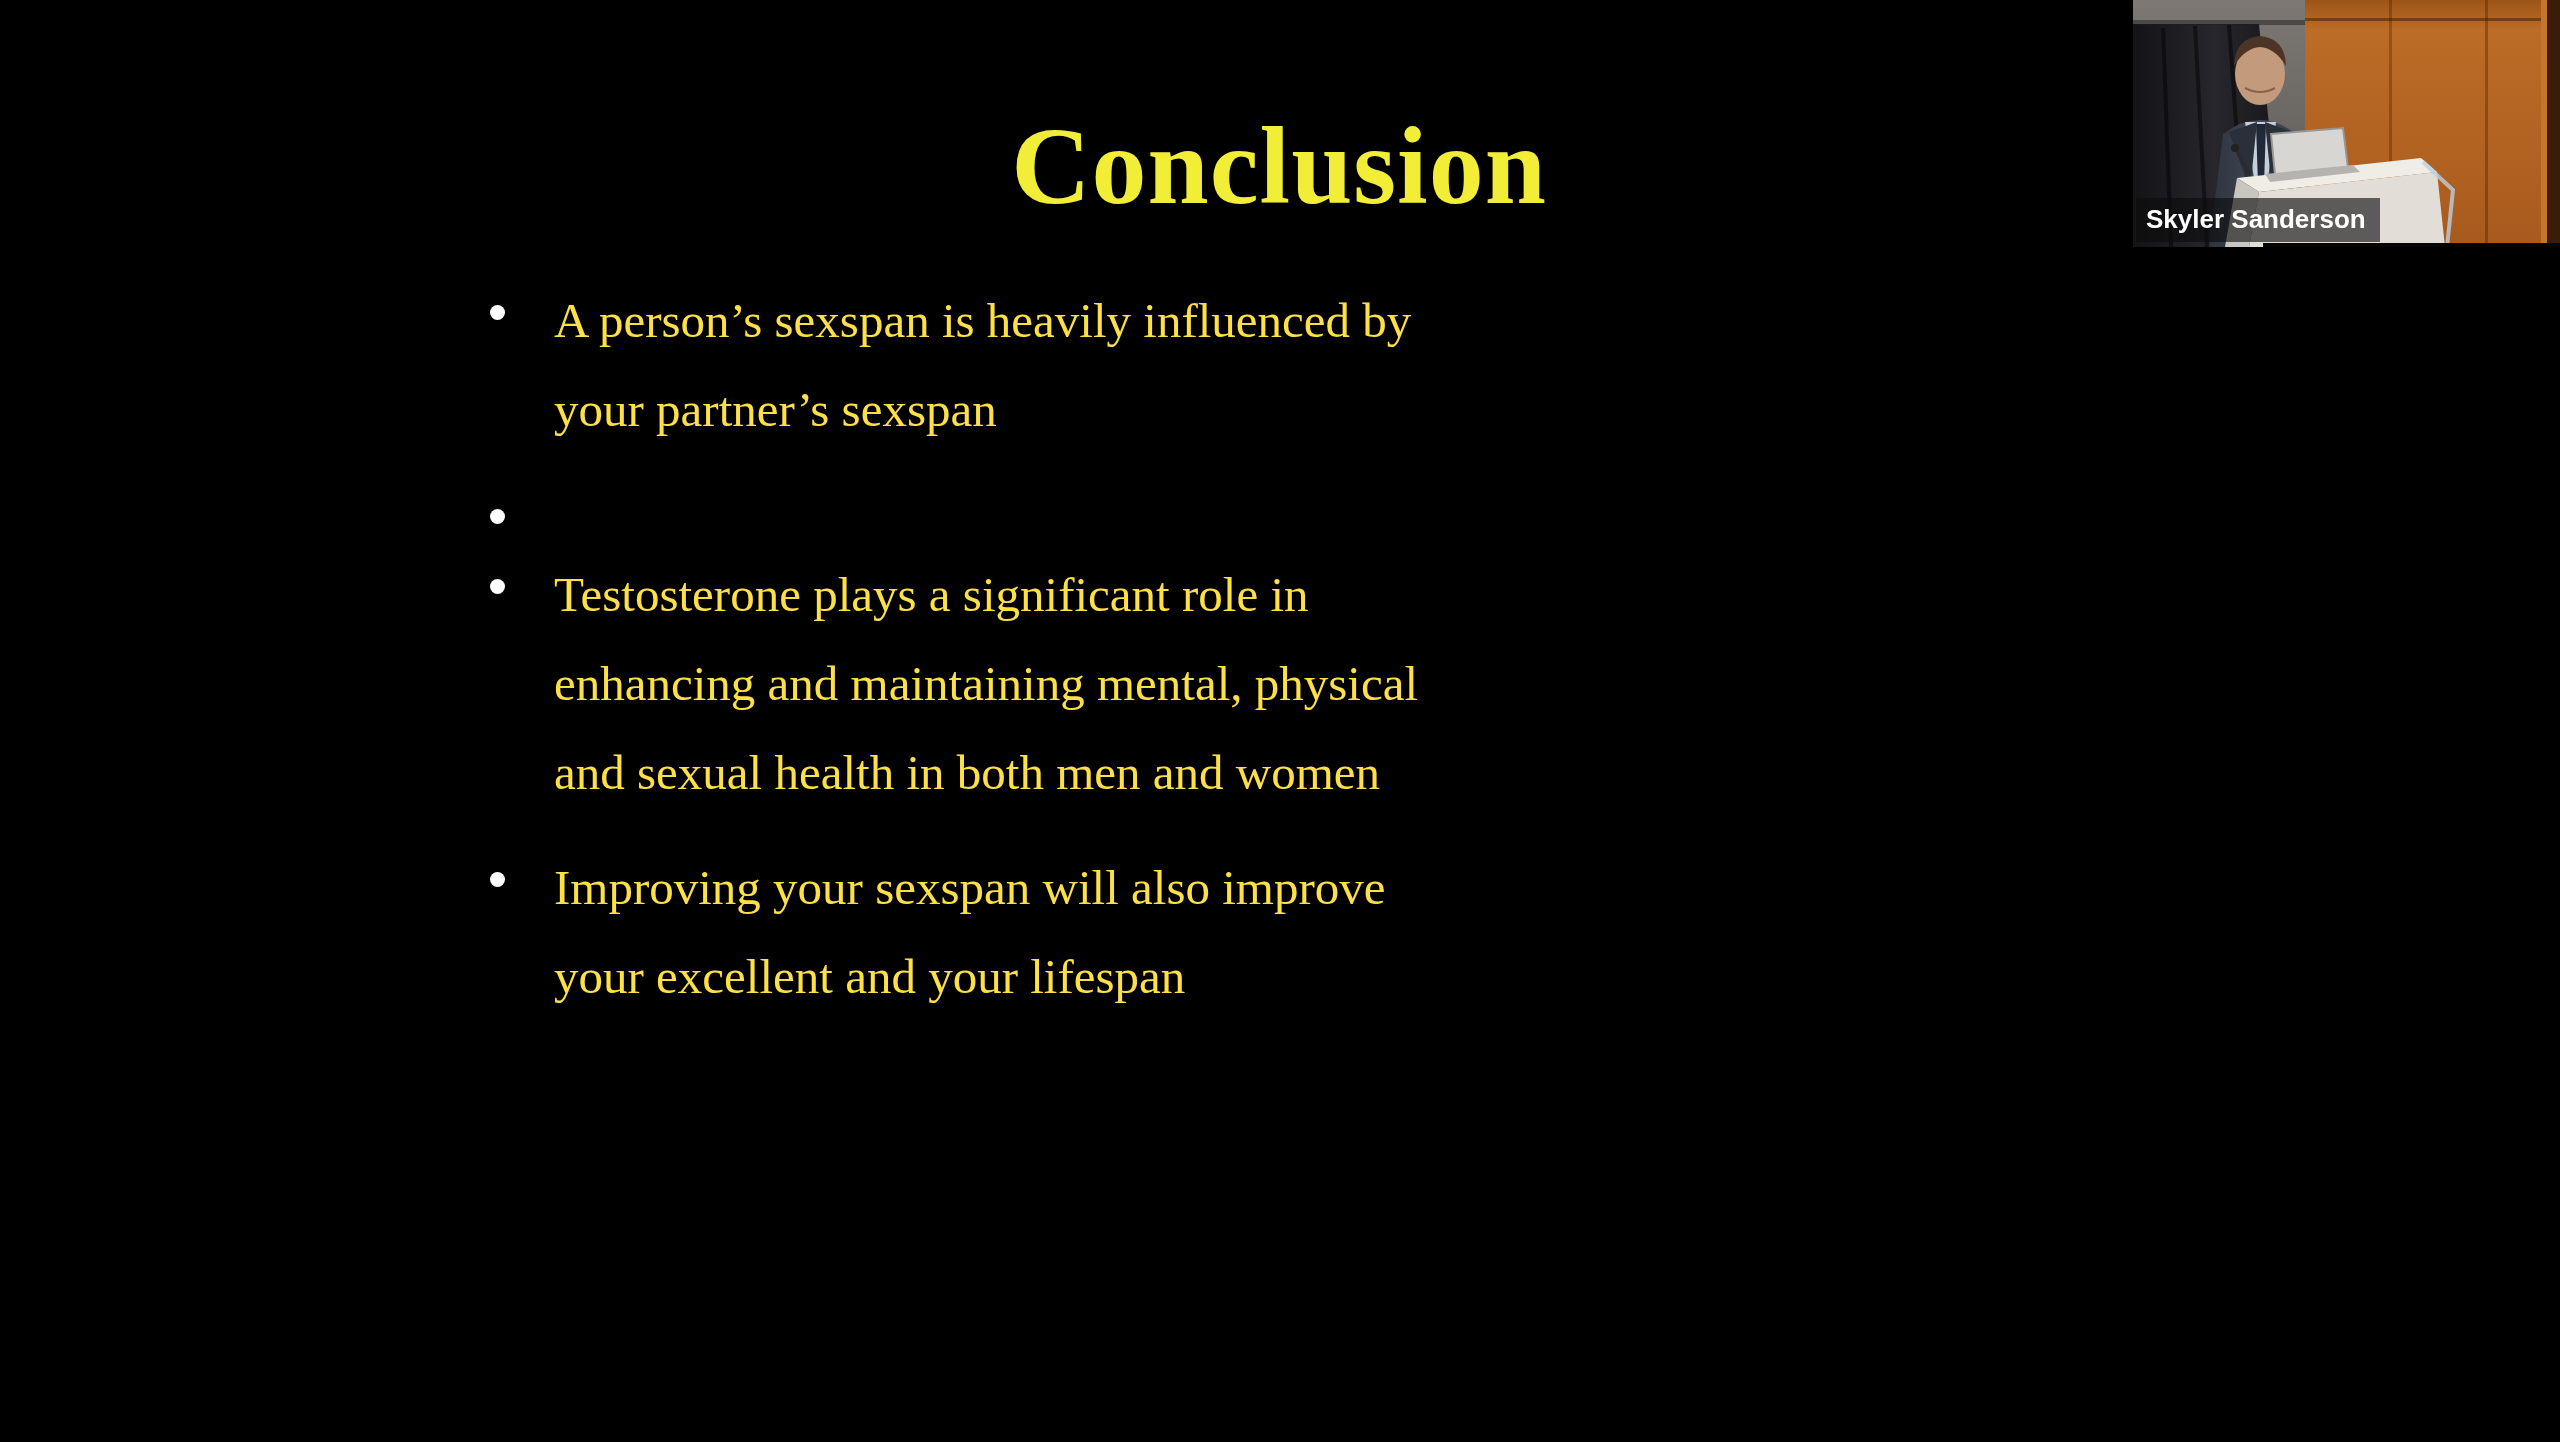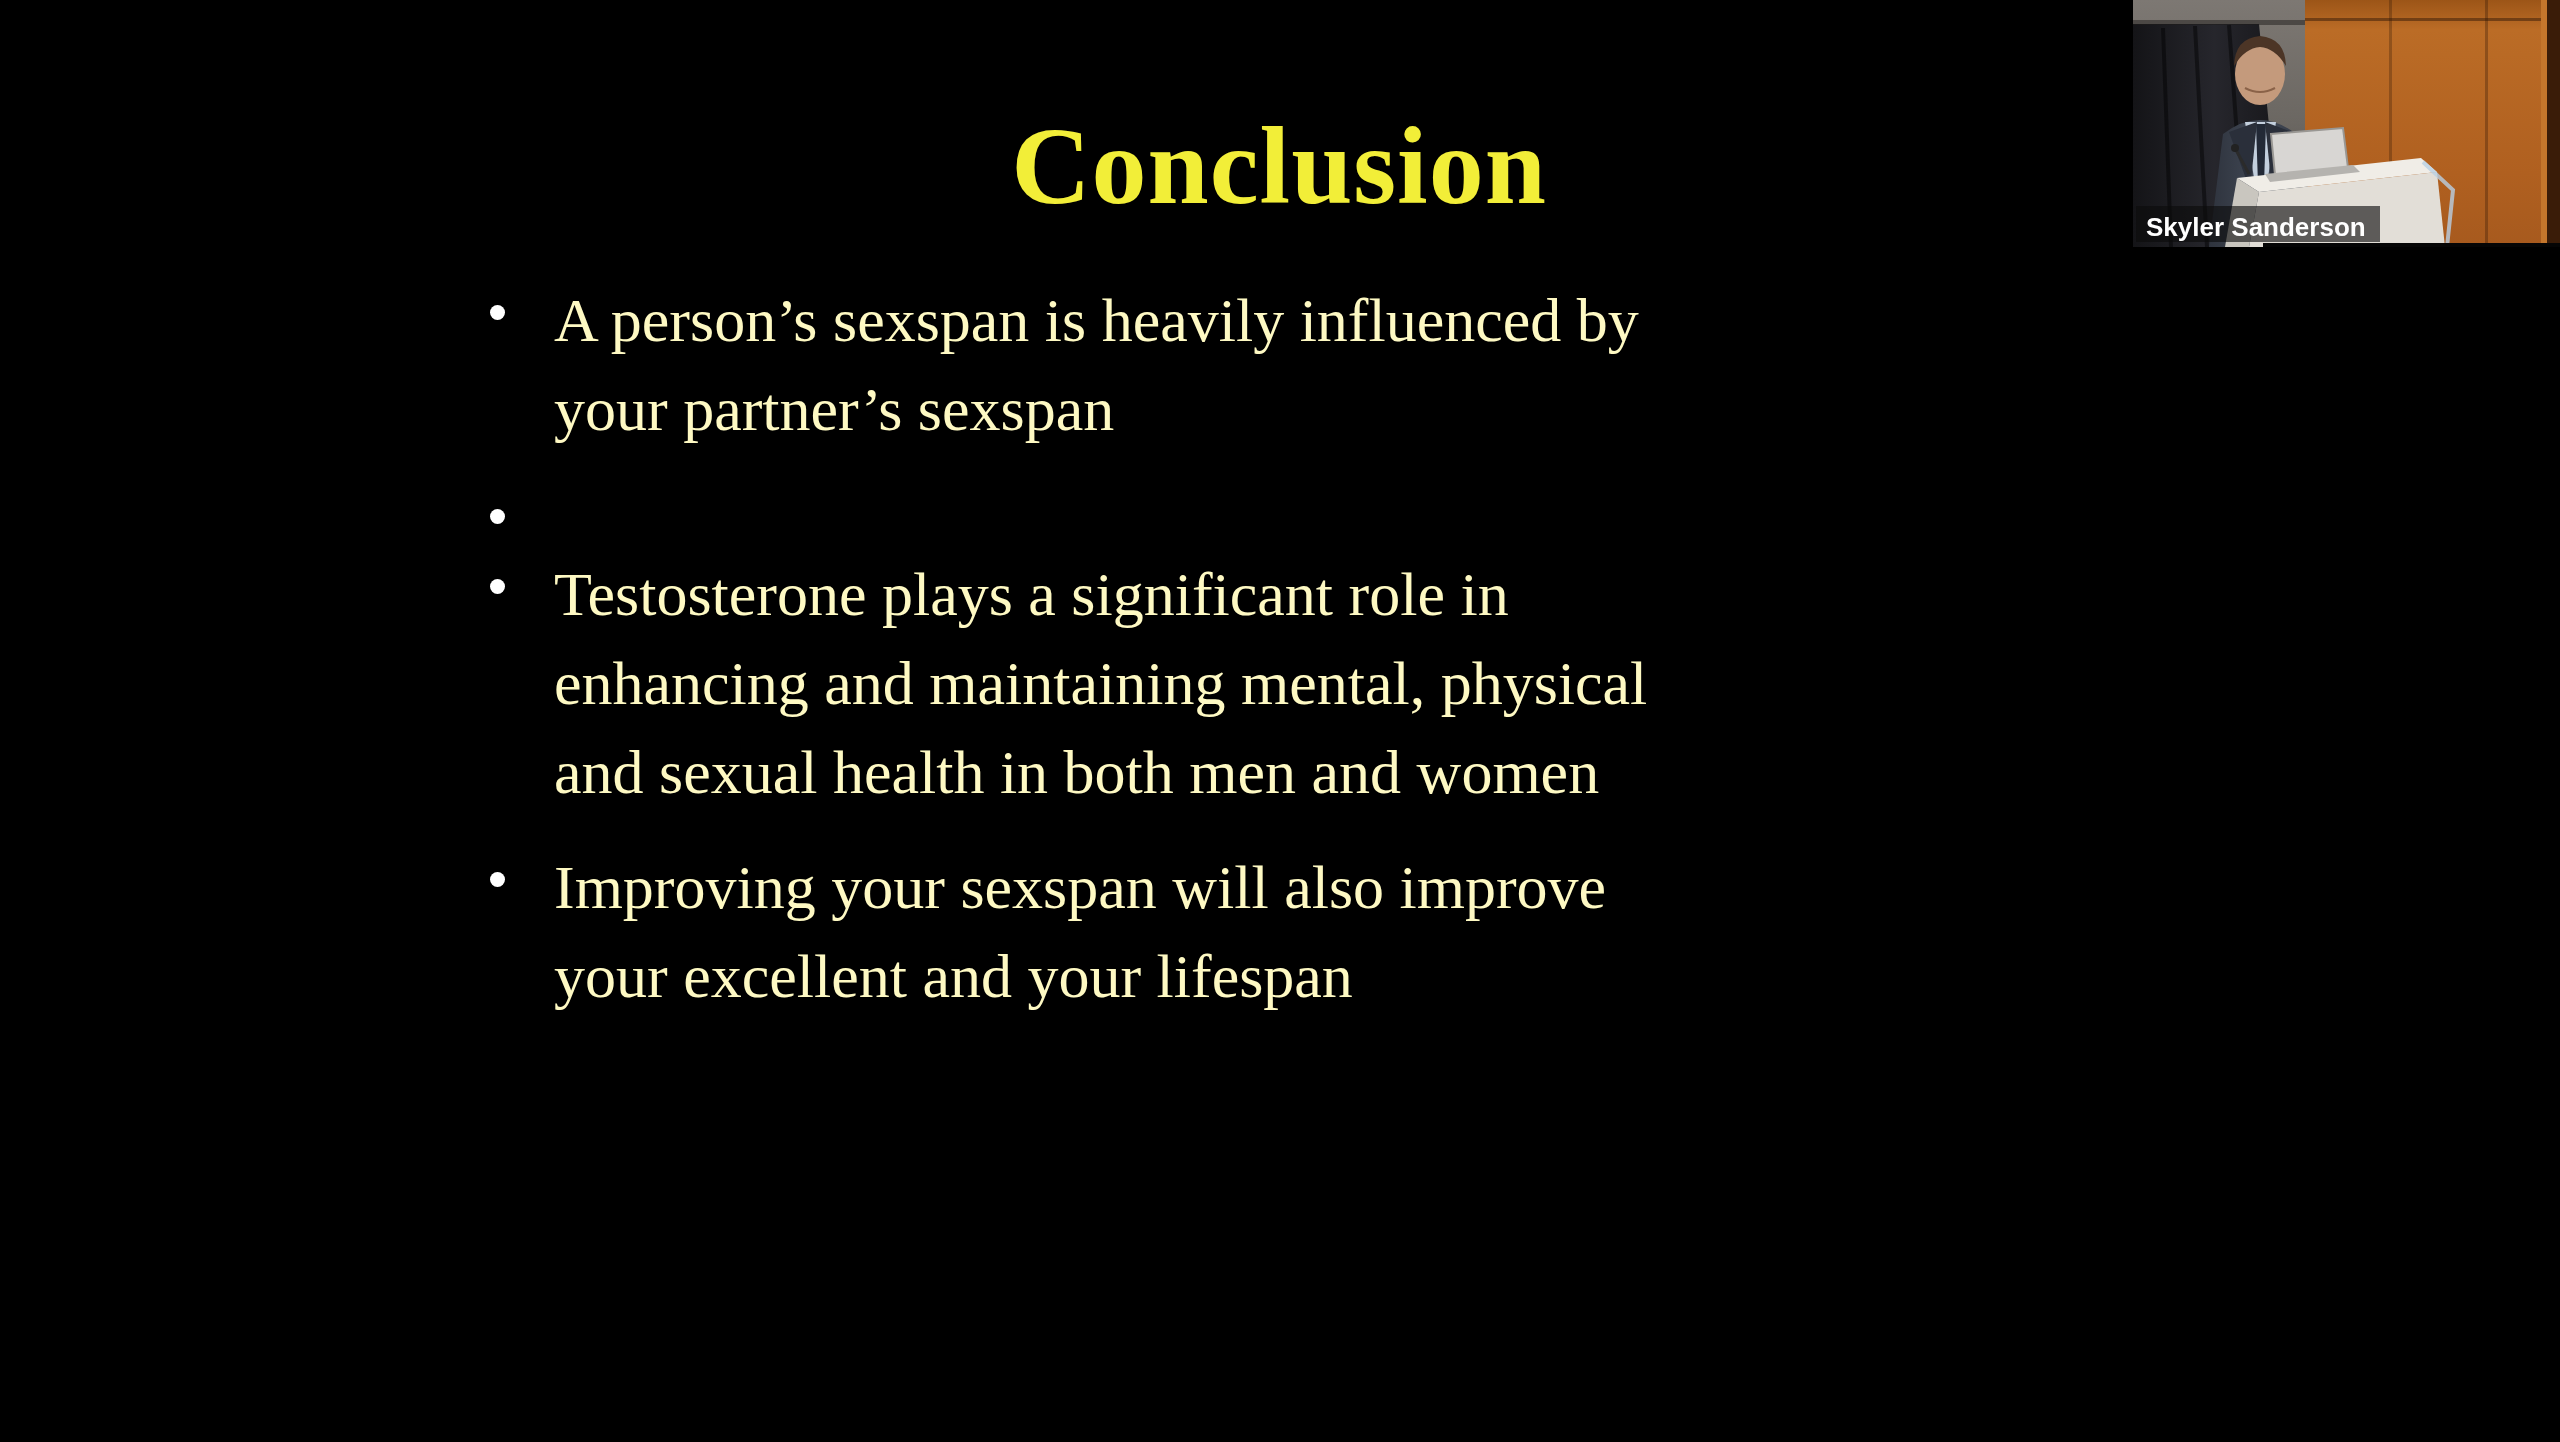--- a/index.html
+++ b/index.html
@@ -67,22 +67,22 @@
   }
   .bullet .dot {
     display: block;
     width: 15px;
     height: 15px;
     border-radius: 50%;
     background: #ffffff;
     box-shadow: 2px 3px 2px rgba(0,0,0,0.55);
   }
   .bullet .lines {
-    color: #fef9c3;
-    font-size: 62px;
+    color: #fde047;
+    font-size: 49px;
     line-height: 89px;
     text-shadow: 4px 5px 3px rgba(0,0,0,0.7);
   }
   .bullet .lines div {
     white-space: nowrap;
   }
   
   .webcam {
     position: absolute;
     left: 2133px;
@@ -100,21 +100,21 @@
   .name-label {
     position: absolute;
     left: 3px;
     bottom: 5px;
     background: rgba(12,12,12,0.62);
     color: #ffffff;
     font-family: "Liberation Sans", "DejaVu Sans", sans-serif;
     font-weight: bold;
     font-size: 26px;
     line-height: 26px;
-    padding: 8px 14px 2px 10px;
+    padding: 8px 14px 10px 10px;
   }
 </style>
 </head>
 <body>
 
 <div class="viewport">
 
   <div class="slide">
     <h1 class="slide-title">Conclusion</h1>
 

